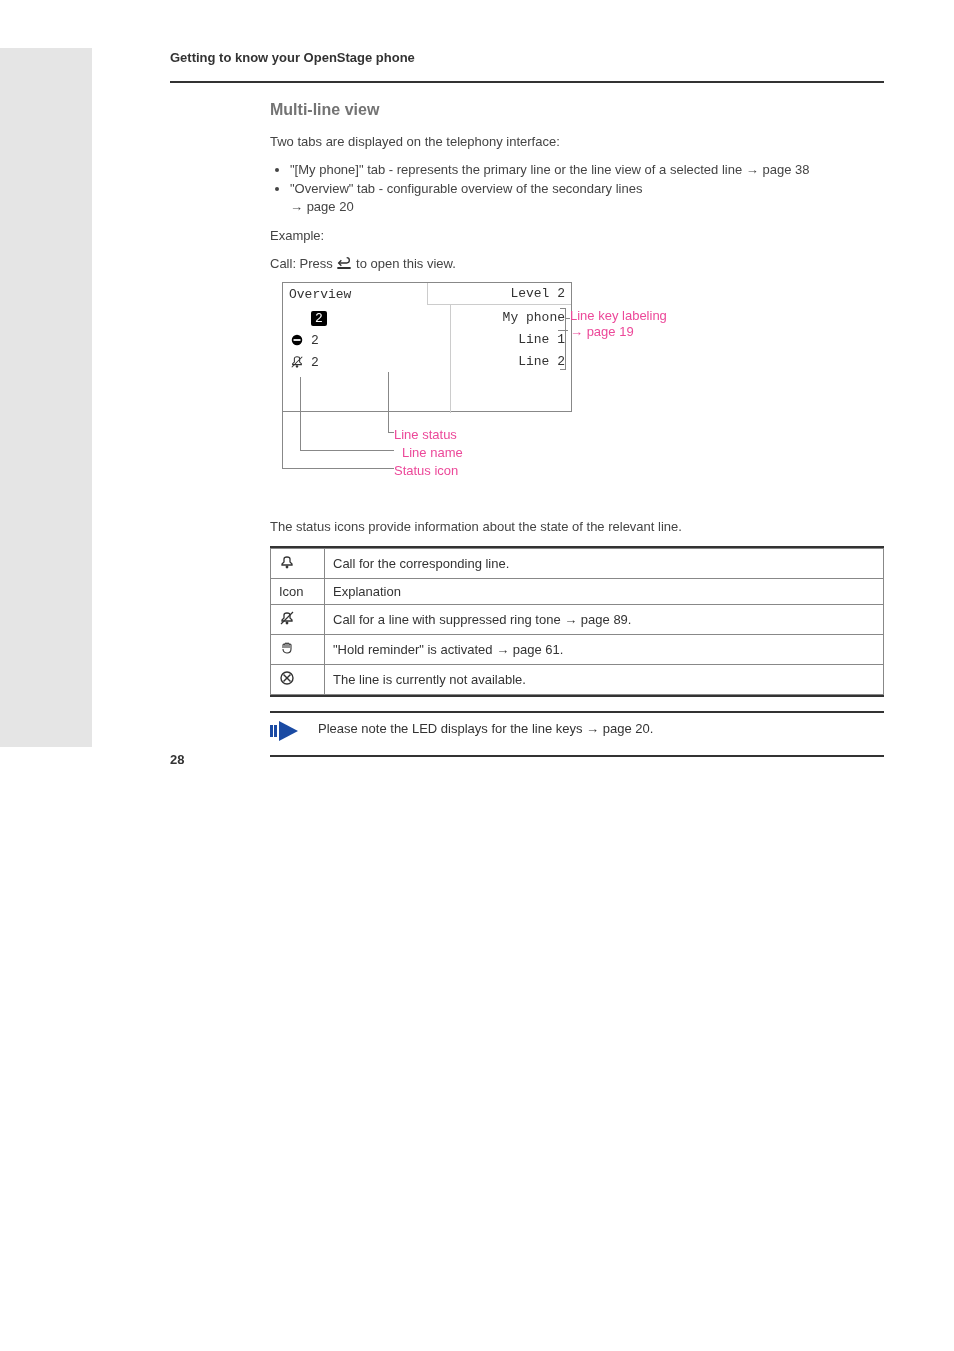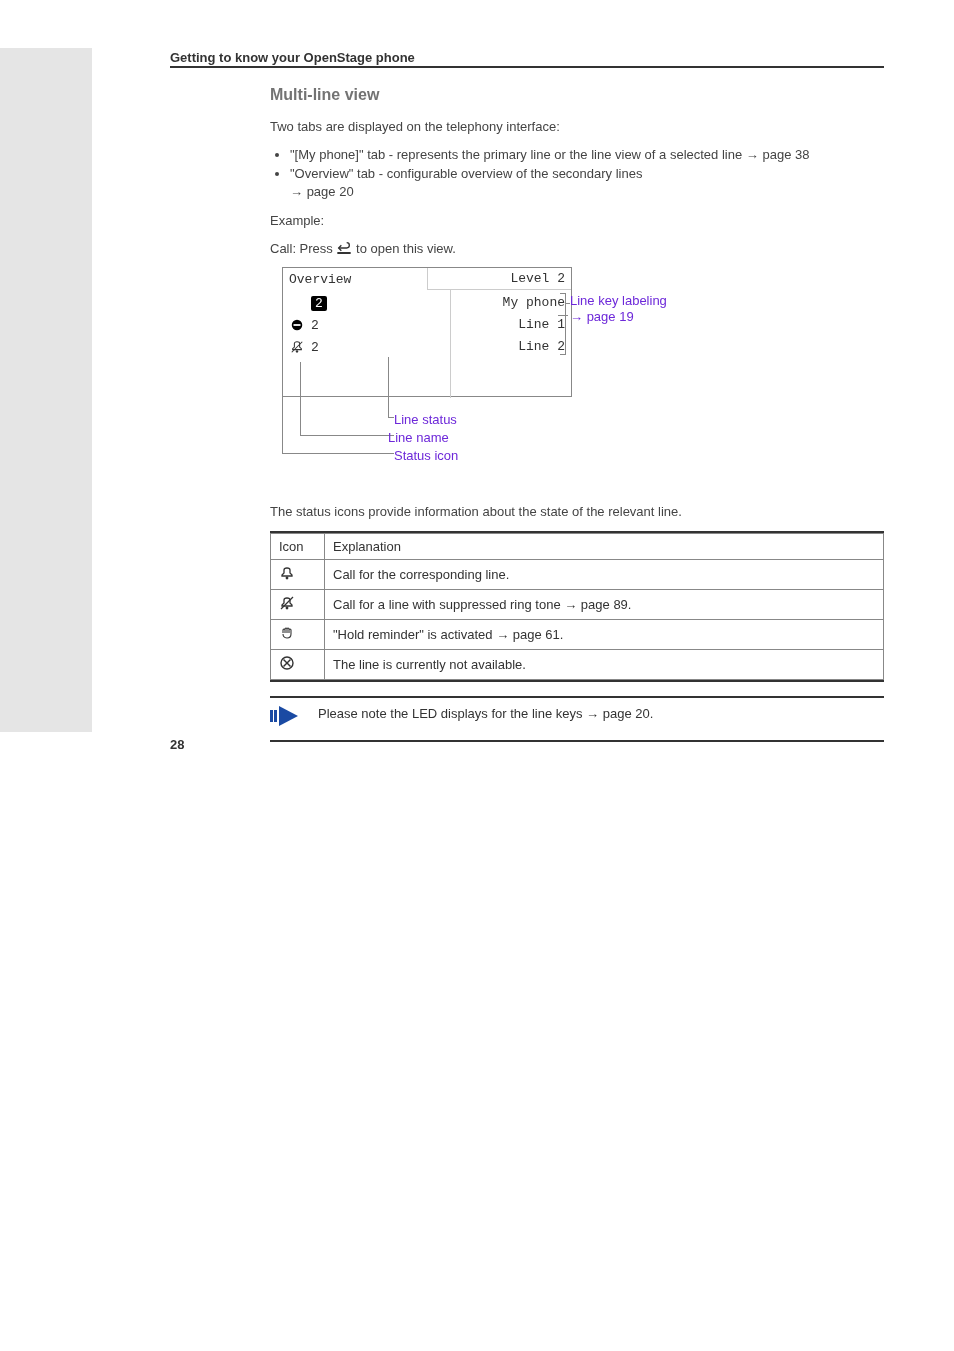--- a/index.html
+++ b/index.html
@@ -10,21 +10,21 @@
     font-size: 13px;
     color: #333;
     background: #fff;
     width: 954px;
   }
   .page {
     padding: 50px 70px 50px 170px;
     position: relative;
   }
   .header-band {
-    padding-bottom: 1px;
+    padding-bottom: 16px;
     border-bottom: 2px solid #333;
     margin-bottom: 18px;
     font-weight: bold;
     font-size: 13px;
   }
   .content {
     position: relative;
     margin-left: 100px;
   }
   .grey-strip {
@@ -98,27 +98,27 @@
     flex: 1;
     padding: 2px 6px;
     text-align: right;
     font-family: "Courier New", monospace;
     font-size: 13px;
   }
   .col-right div { height: 22px; line-height: 22px; }
   .annot {
     position: absolute;
     font-size: 13px;
-    color: #6d28d9;
+    color: #ec4899;
     white-space: nowrap;
   }
   .annot-line-key { left: 300px; top: 26px; }
   .annot-page19 { left: 300px; top: 42px; }
   .annot-line-status { left: 124px; top: 145px; }
-  .annot-line-name  { left: 118px; top: 163px; }
+  .annot-line-name  { left: 132px; top: 163px; }
   .annot-status-icon{ left: 124px; top: 181px; }
   .leader {
     position: absolute;
     background: #888;
   }
   .brace {
     position: absolute;
     border: 1px solid #888;
     border-left: none;
     width: 6px;
@@ -266,31 +266,31 @@
       <div class="leader" style="left:12px; top:186px; width:112px; height:1px;"></div>
       <div class="annot annot-status-icon">Status icon</div>
     </div>
 
     <p>The status icons provide information about the state of the relevant line.</p>
 
     <div class="table-wrap">
       <table class="icon-table">
         <tbody>
             <tr>
-          <th>Icon</th>
-          <th>Explanation</th>
-        </tr>
-        <tr>
           <td class="iconcell">
             <svg viewBox="0 0 16 16" width="16" height="16">
               <path d="M5 5c0-1 1-2 3-2s3 1 3 2v3l2 2v1H3v-1l2-2V5z" fill="none" stroke="#333" stroke-width="1.3"></path>
               <circle cx="8" cy="13" r="1.4" fill="#333"></circle>
             </svg>
           </td>
           <td>Call for the corresponding line.</td>
+        </tr>
+        <tr>
+          <th>Icon</th>
+          <th>Explanation</th>
         </tr>
         <tr>
           <td class="iconcell">
             <svg viewBox="0 0 16 16" width="16" height="16">
               <path d="M5 5c0-1 1-2 3-2s3 1 3 2v3l2 2v1H3v-1l2-2V5z" fill="none" stroke="#333" stroke-width="1.3"></path>
               <circle cx="8" cy="13" r="1.4" fill="#333"></circle>
               <line x1="2" y1="14" x2="14" y2="2" stroke="#333" stroke-width="1.3"></line>
             </svg>
           </td>
           <td>

